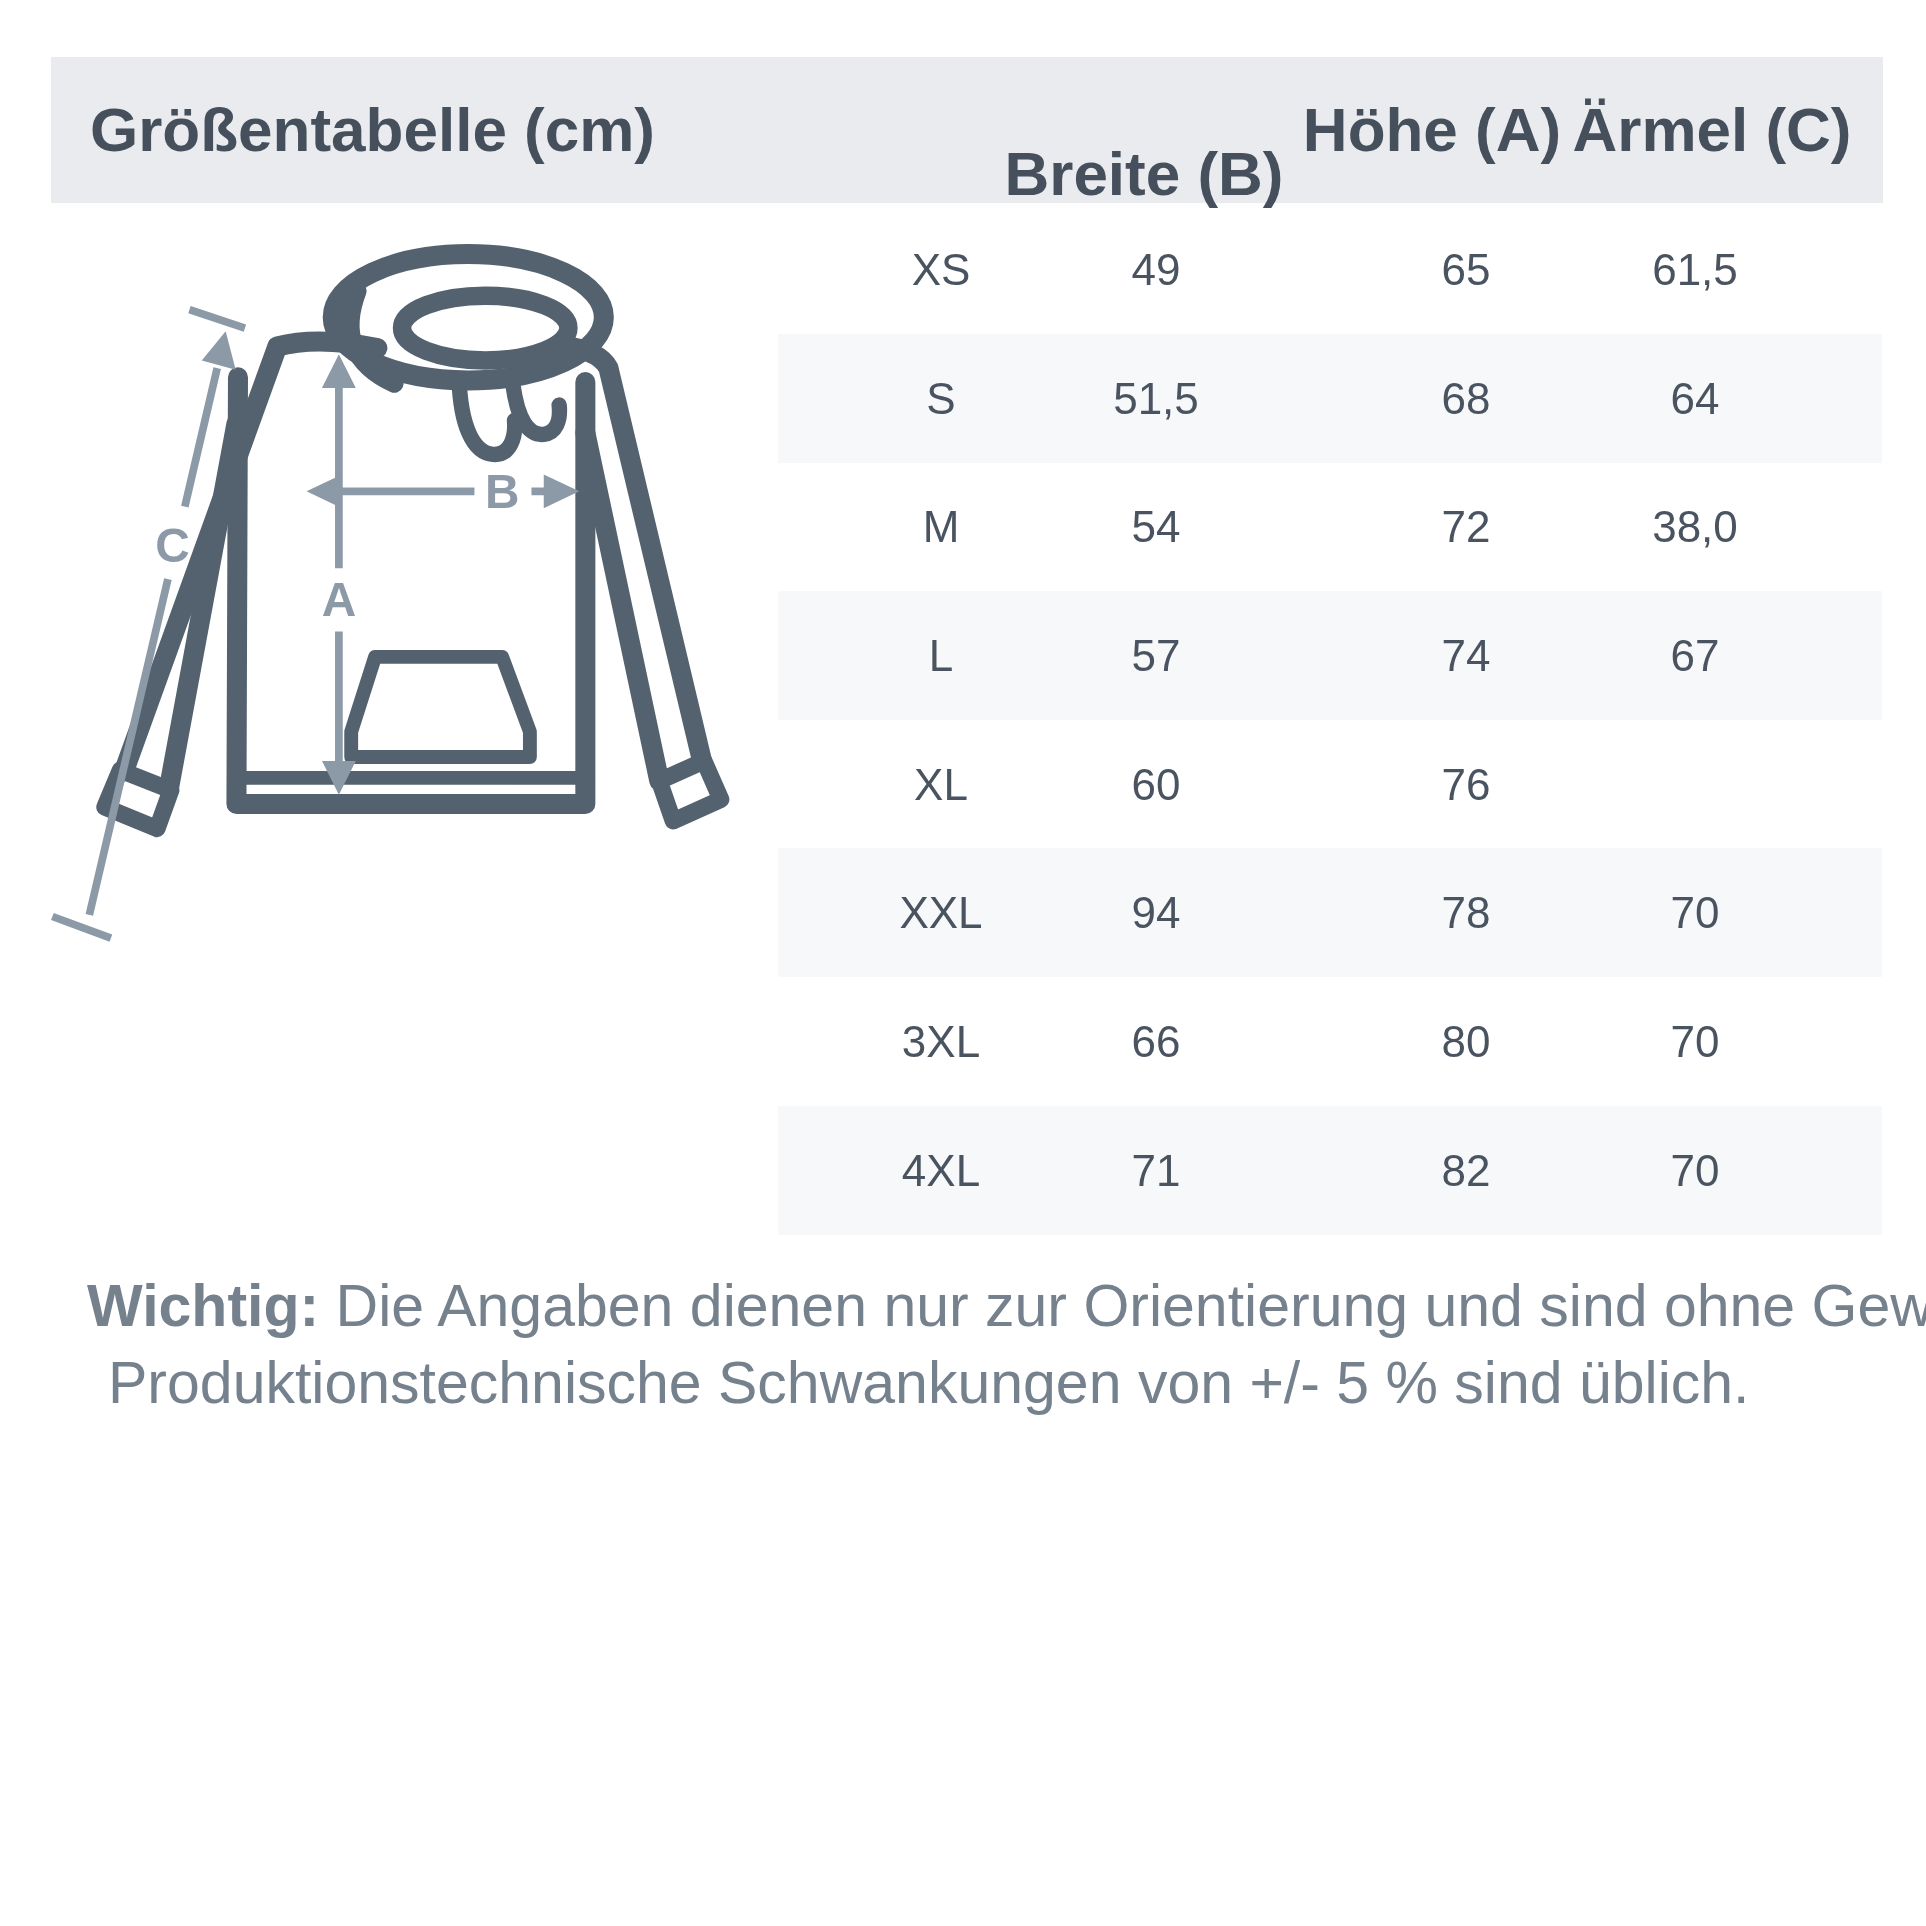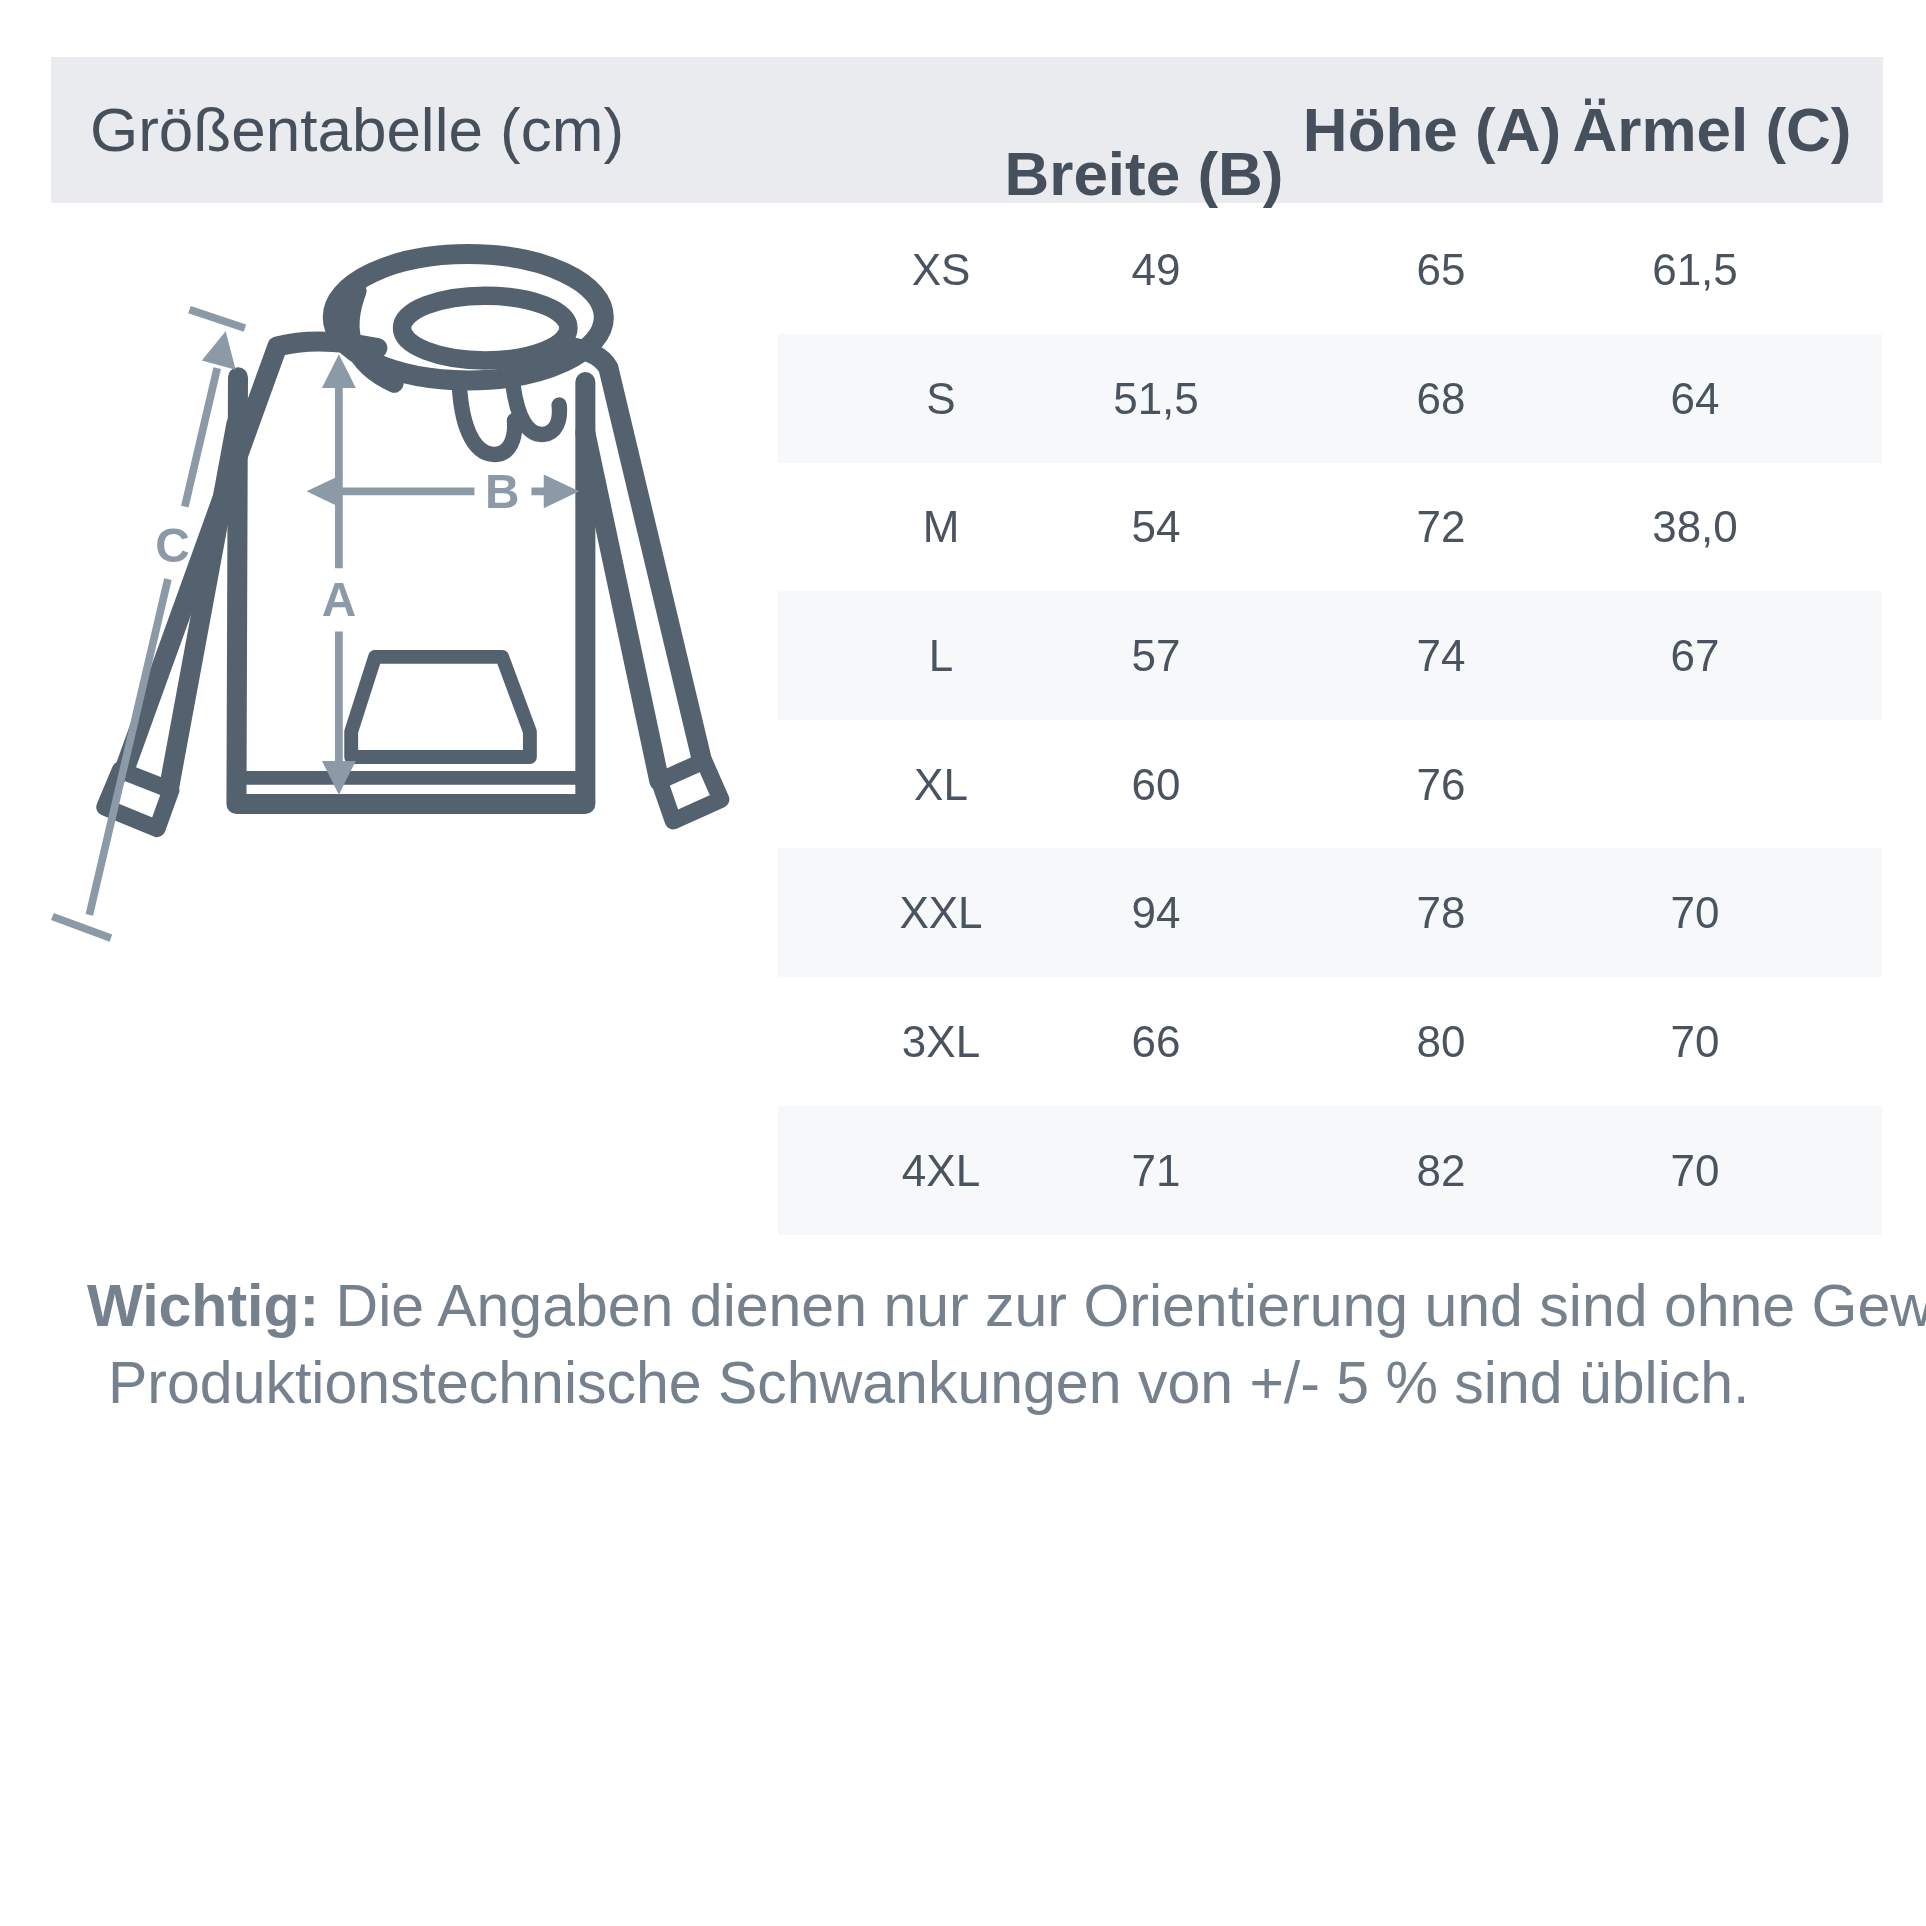--- a/index.html
+++ b/index.html
@@ -11,35 +11,35 @@
     --outline:#53626e;
     --arrow:#8c99a7;
   }
   html,body{margin:0;padding:0;}
   body{
     width:1926px;height:1926px;background:#ffffff;position:relative;
     font-family:"Liberation Sans","DejaVu Sans",sans-serif;
   }
   .header-band{position:absolute;left:51px;top:57px;width:1832px;height:146px;background:var(--header-bg);}
   .chart-title{position:absolute;left:39px;top:0;height:146px;line-height:146px;
-    font-size:62px;font-weight:normal;color:var(--heading-text);white-space:nowrap;}
+    font-size:62px;font-weight:bold;color:var(--heading-text);white-space:nowrap;}
   .col-head{position:absolute;top:0;height:146px;line-height:146px;font-size:62px;font-weight:bold;
     color:var(--heading-text);transform:translateX(-50%);white-space:nowrap;}
   #colhead-b{left:1093px;margin-top:44px;}
   #colhead-a{left:1381px;}
   #colhead-c{left:1661px;}
 
   #rows{position:absolute;left:0;top:0;width:1926px;height:1241px;}
   .trow{position:absolute;left:778px;width:1104px;height:129px;background:transparent;}
   .trow.alt{background:var(--alt-row-bg);}
   .cell{position:absolute;top:0;height:129px;line-height:129px;font-size:44px;color:var(--table-text);
     transform:translateX(-50%);white-space:nowrap;}
   .c-size{left:163px;}
   .c-b{left:378px;}
-  .c-a{left:663px;text-align:right;}
+  .c-a{left:688px;text-align:right;}
   .c-c{left:917px;}
 
   .diagram-wrap{position:absolute;left:46px;top:231px;width:709px;height:724px;}
   .outline-stroke{stroke:var(--outline);fill:none;stroke-linecap:round;stroke-linejoin:round;}
   .outline-fill{stroke:var(--outline);fill:#ffffff;stroke-linejoin:round;}
   .arrow-line{stroke:var(--arrow);fill:none;stroke-width:10;}
   .arrow-head{fill:var(--arrow);stroke:none;}
   .dim-label{fill:var(--arrow);font-size:62px;font-weight:600;text-anchor:middle;
     font-family:"Liberation Sans","DejaVu Sans",sans-serif;}
 

